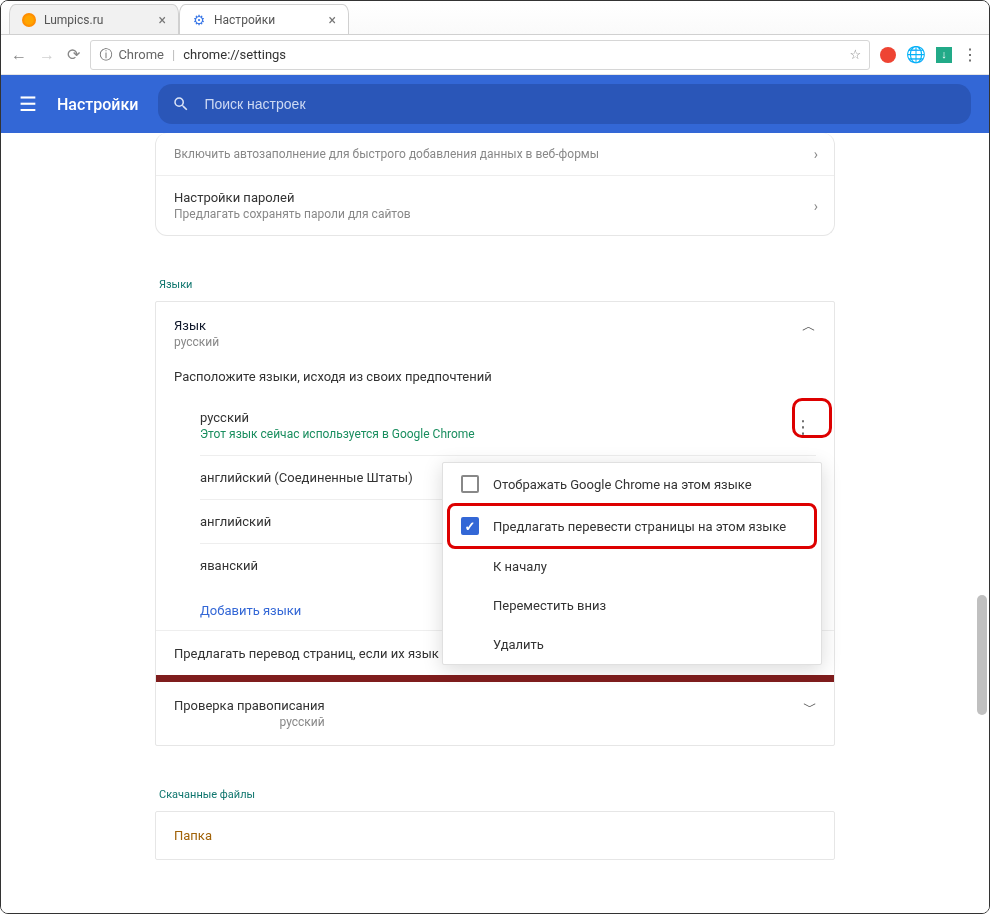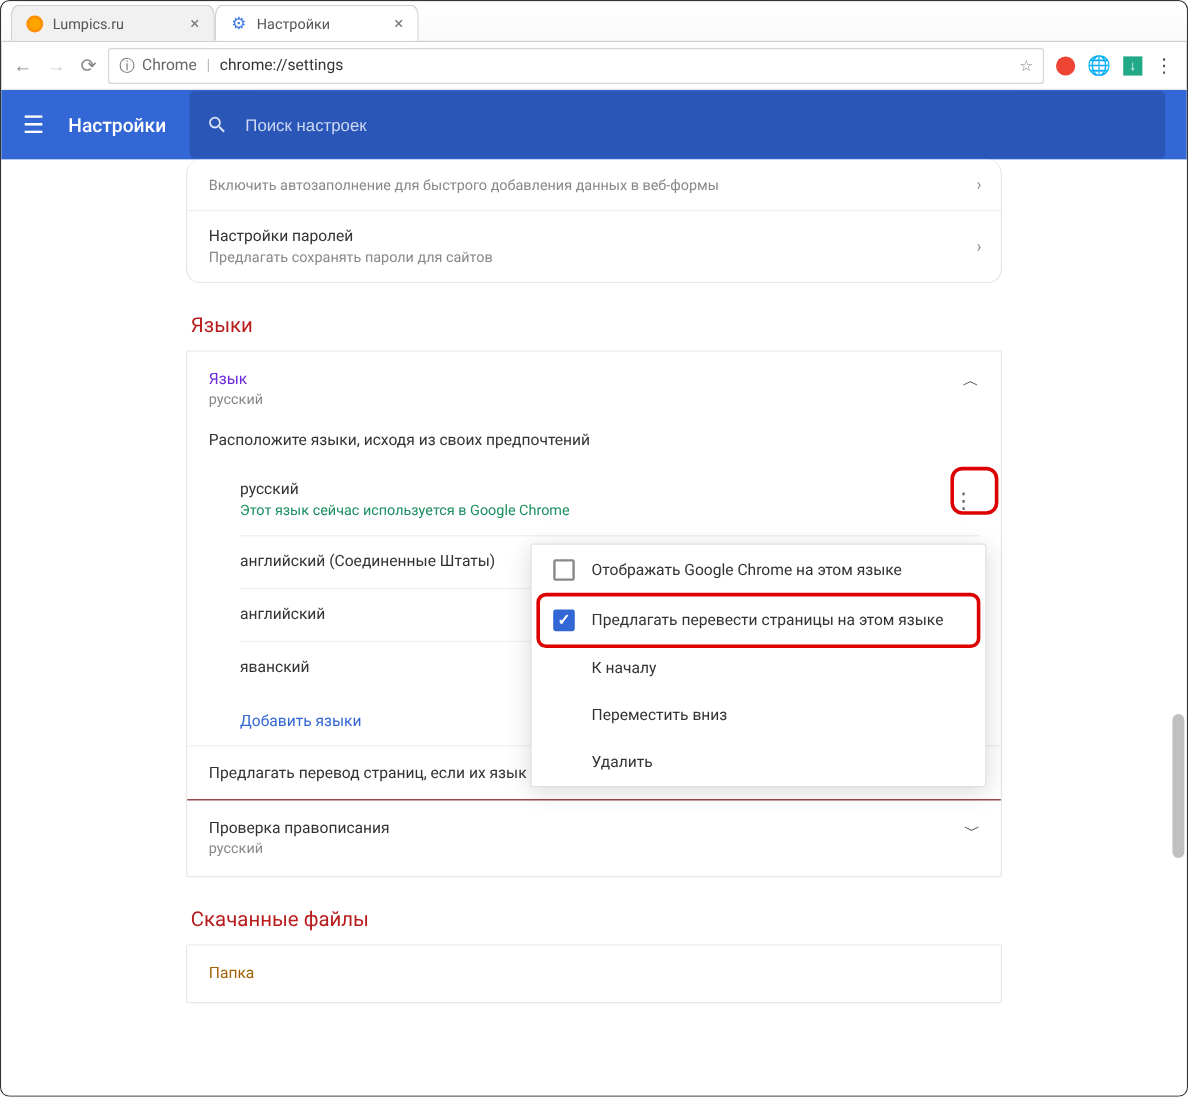--- a/index.html
+++ b/index.html
@@ -22,53 +22,53 @@
   .omni .sep { color: #bbb; }
   .omni .star { margin-left: auto; color: #888; }
   .ext-icons { display: flex; gap: 10px; align-items: center; font-size: 16px; }
   .ext-red { width: 16px; height: 16px; border-radius: 50%; background: #e43; display:inline-block;}
   .ext-globe { color:#3b78e7;}
   .ext-dl { width:16px;height:16px;background:#2a8;color:#fff;font-size:11px;display:flex;align-items:center;justify-content:center;}
   .ext-menu { color:#555; letter-spacing:1px;}
   .appbar { background: #3367d6; color: #fff; height: 58px; display: flex; align-items: center; padding: 0 18px; gap: 20px; }
   .hamb { font-size: 20px; cursor: pointer; }
   .app-title { font-size: 16px; font-weight: 500; }
-  .searchbox { flex: 1; background: #2a56b8; height: 56px; display: flex; align-items: center; gap: 12px; padding: 0 14px; border-radius: 4px; color: #dbe4f7; }
+  .searchbox { flex: 1; background: #2a56b8; height: 40px; display: flex; align-items: center; gap: 12px; padding: 0 14px; border-radius: 14px; color: #dbe4f7; }
   .searchbox svg { width: 18px; height: 18px; fill: #dbe4f7; }
   .searchbox input { background: transparent; border: none; color: #fff; font-size: 14px; outline: none; flex: 1; }
   .searchbox input::placeholder { color: #cdd9f3; }
   .content { flex: 1; overflow: hidden; background: #fff; position: relative; }
   .content-scroll { height: 100%; overflow: auto; }
   .center { width: 680px; margin: 0 auto; padding-bottom: 40px; }
   .card { background: #fff; border: 1px solid #e6e6e6; border-radius: 2px; }
   .row { padding: 14px 18px; display: flex; flex-direction: column; gap: 2px; position: relative; }
   .row + .row { border-top: 1px solid #eee; }
   .row-title { color: #333; font-size: 13px; }
   .row-sub { color: #888; font-size: 12px; }
   .row-arrow { position: absolute; right: 16px; top: 50%; transform: translateY(-50%); color: #888; font-size: 14px; }
-  .section-title { margin: 26px 0 10px 4px; color: #b91c1c; font-size: 17px; }
+  .section-title { margin: 42px 0 10px 4px; color: #0f766e; font-size: 11px; }
   .lang-head { padding: 16px 18px; display:flex; align-items:flex-start;}
   .lang-head-col { display:flex; flex-direction:column; gap:2px; }
-  .lang-head-title { color:#6d28d9; font-size:13px; }
+  .lang-head-title { color:#0f172a; font-size:13px; }
   .lang-head-sub { color:#888; font-size:12px; }
   .chev { margin-left:auto; color:#555; font-size:14px; cursor:pointer;}
   .lang-desc { padding: 4px 18px 12px; color:#333; font-size:13px; }
   .lang-list { padding: 0 18px 0 44px; }
   .lang-item { padding: 14px 0; border-bottom:1px solid #eee; display:flex; flex-direction:column; gap:2px; position:relative;}
   .lang-item .lname { color:#333; font-size:13px;}
   .lang-item .lnote { color:#1a8e5f; font-size:12px;}
   .lang-item .dots { position:absolute; right:-4px; top:50%; transform:translateY(-50%); color:#666; font-size:18px; cursor:pointer; padding:4px 8px;}
   .lang-item:last-of-type { border-bottom:none;}
   .add-lang { padding: 16px 0 12px 44px; }
   .add-lang a { color:#3367d6; font-size:13px; text-decoration:none;}
   .toggle-row { padding: 14px 18px; border-top:1px solid #eee; display:flex; align-items:center;}
   .toggle-row .tog-label { color:#333; font-size:13px; flex:1;}
   .switch { width:36px; height:16px; background:#3367d6; border-radius:10px; position:relative;}
   .switch::after { content:""; position:absolute; width:18px; height:18px; background:#3b78e7; border-radius:50%; right:-2px; top:-1px; box-shadow:0 1px 3px rgba(0,0,0,.3);}
-  .spell-row { padding:16px 18px; border-top:1px solid #7f1d1d; display:flex; align-items:flex-start;}
+  .spell-row { padding:16px 18px; border-top:7px solid #7f1d1d; display:flex; align-items:flex-start;text-align:right;}
   .spell-col { display:flex; flex-direction:column; gap:2px;}
   .spell-title { color:#333; font-size:13px;}
   .spell-sub { color:#888; font-size:12px;}
   .highlight-box { position:absolute; border:3px solid #d00; border-radius:10px; box-shadow:0 0 0 2px rgba(255,255,255,.3); pointer-events:none;}
   .highlight-dots { right:-16px; top:37%; width:40px; height:40px; transform:translateY(-50%);}
   .popup { position:absolute; background:#fff; border:1px solid #e0e0e0; box-shadow:0 4px 20px rgba(0,0,0,.15); border-radius:2px; z-index:10; width:380px;}
   .popup .popt { display:flex; align-items:center; gap:14px; padding:12px 18px; font-size:13px; color:#333; cursor:pointer;}
   .cb { width:18px; height:18px; border:2px solid #888; border-radius:2px; display:flex; align-items:center; justify-content:center; flex-shrink:0;}
   .cb.checked { background:#3367d6; border-color:#3367d6; color:#fff; font-size:13px; font-weight:bold;}
   .popup-hl { position:absolute; border:3px solid #d00; border-radius:8px; box-shadow:0 0 0 2px rgba(255,255,255,.2); pointer-events:none;}

